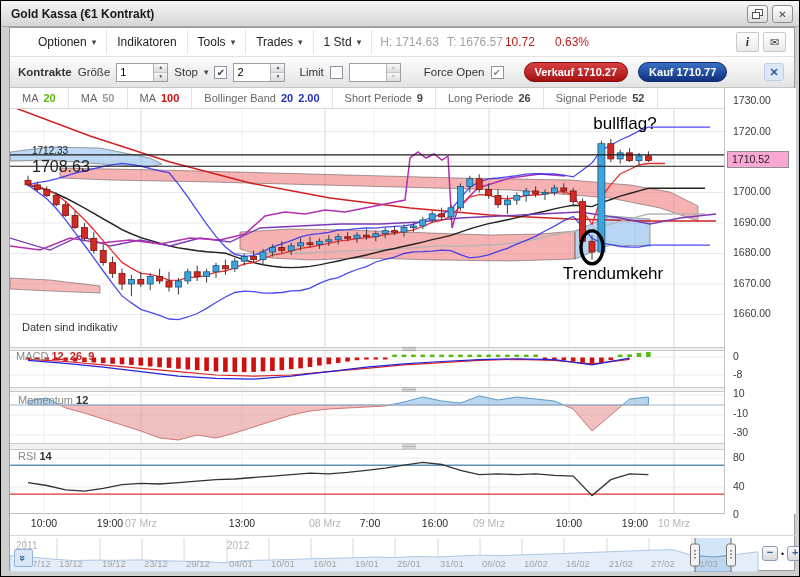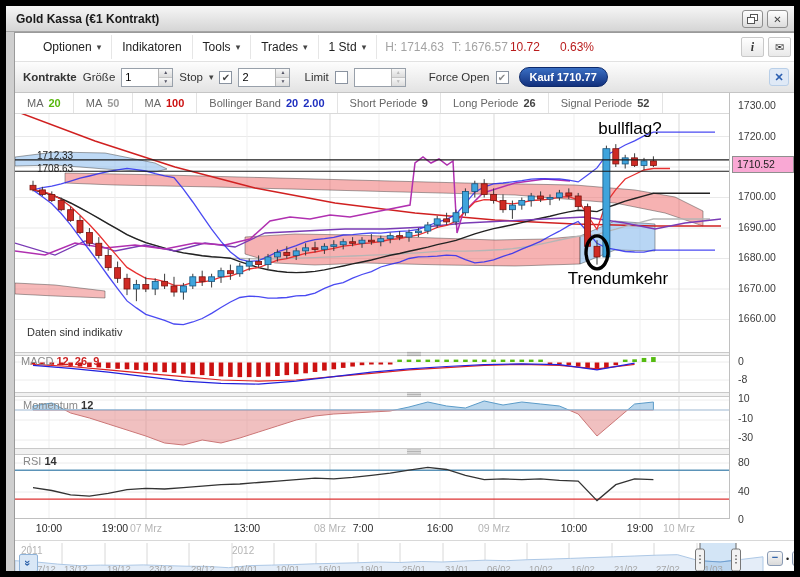--- a/index.html
+++ b/index.html
@@ -1,16 +1,16 @@
 <!DOCTYPE html>
 <html><head>
 <meta charset="utf-8">
 <style>
   html,body{margin:0;padding:0;background:#9a9a9a;font-family:"Liberation Sans",sans-serif;}
-  #window{position:relative;width:800px;height:577px;background:#cfcfcf;border:6px solid #000000;box-sizing:border-box;overflow:hidden;}
+  #window{position:relative;width:800px;height:577px;background:#cfcfcf;border:1px solid #000000;box-sizing:border-box;overflow:hidden;}
   
   #titlebar{position:absolute;left:0;top:0;width:100%;height:26px;background:linear-gradient(#f6f6f6,#d5d5d5);border-bottom:1px solid #a5a5a5;box-sizing:border-box;}
   #title{position:absolute;left:10px;top:6px;font-size:12px;font-weight:bold;color:#1a1a1a;}
   .winbtns{position:absolute;right:6px;top:4px;display:flex;gap:4px;}
   .winbtn{width:19px;height:16px;border:1px solid #8e8e8e;border-radius:3px;background:linear-gradient(#ffffff,#dcdcdc);display:flex;align-items:center;justify-content:center;font-size:10px;color:#444;cursor:default;}
   .rg{position:relative;width:11px;height:10px;display:inline-block;}
   .rg:before{content:"";position:absolute;right:0;top:0;width:6px;height:5px;border:1px solid #555;background:#fff;}
   .rg:after{content:"";position:absolute;left:0;bottom:0;width:6px;height:5px;border:1px solid #555;background:#fff;}
   
   #content{position:absolute;left:8px;top:26px;width:786px;height:544px;background:#fff;border:1px solid #9a9a9a;box-sizing:border-box;}
@@ -43,21 +43,21 @@
   #params-row{position:absolute;left:0;top:2px;width:714px;height:21px;background:#fff;border-bottom:1px solid #d9d9d9;display:flex;font-size:11px;color:#666;z-index:5;box-sizing:border-box;}
   .pgroup{display:flex;align-items:center;gap:5px;padding:0 12px;border-right:1px solid #e3e3e3;height:100%;}
   .pval{font-weight:bold;color:#444;}
   #chart-svg{position:absolute;left:0;top:2px;}
   #nav-svg{position:absolute;left:0;top:452px;}
   .overlabel{position:absolute;z-index:6;pointer-events:none;}
   #lbl-bullflag{left:535px;top:28px;width:160px;text-align:center;font-size:17px;color:#000;}
   #lbl-trend{left:520px;top:178px;width:166px;text-align:center;font-size:17px;color:#000;}
   #lbl-indicative{left:12px;top:235px;font-size:11px;color:#333;}
   #lbl-pl1{left:22px;top:59px;font-size:10px;color:#222;}
-  #lbl-pl2{left:22px;top:72px;font-size:10px;color:#222;}
+  #lbl-pl2{left:22px;top:72px;font-size:16px;color:#222;}
   .sublbl{font-size:11px;color:#888;}
   .sublbl b{color:#333;font-weight:bold;}
   #lbl-macd{left:6px;top:264px;}
   #lbl-macd .prm{color:#cc2222;font-weight:bold;}
   #lbl-mom{left:8px;top:308px;}
   #lbl-rsi{left:8px;top:364px;}
   
   #price-axis{position:absolute;left:714px;top:2px;width:71px;height:426px;border-left:1px solid #c0c0c0;background:#fff;}
   .yl{position:absolute;left:8px;font-size:10.5px;color:#3b3b3b;white-space:nowrap;}
   #cur-tag{position:absolute;left:2px;top:63px;width:56px;height:15px;line-height:15px;background:#f9a8d4;border:1px solid #8f8f8f;font-size:10.5px;padding-left:4px;color:#222;}
@@ -151,20 +151,21 @@
       <span class="chk"></span>
       <span class="spinbox dis">
           <input value="" style="">
           <span class="spinarr">
             <span>▲</span>
             <span>▼</span>
           </span>
         </span>
       <span style="margin-left:8px;padding-left:9px;">Force Open</span>
       <span class="chk" style="color:#888;">✔</span>
+      <button class="btn-sell">Verkauf 1710.27</button>
       <button class="btn-buy">Kauf 1710.77</button>
       <span class="panelx">✕</span>
     </div>
 
     <div id="chartwrap">
       <div id="params-row">
           <span class="pgroup">
             <span>MA</span>
             <span class="pval" style="color: rgb(88, 184, 14);">20</span>
           </span>
@@ -534,21 +535,21 @@
           <span class="yl" style="top: 392px;">40</span>
           <span class="yl" style="top: 420px;">0</span>
         </div>
 
       <div id="xaxis">
           <span class="xt" style="left: 34px;">10:00</span>
           <span class="xt" style="left: 100px;">19:00</span>
           <span class="xt xday" style="left: 131px; text-align: center;">07 Mrz</span>
           <span class="xt" style="left: 232px;">13:00</span>
           <span class="xt xday" style="left: 315px;">08 Mrz</span>
-          <span class="xt" style="left: 348px;">7:00</span>
+          <span class="xt" style="left: 360px;">7:00</span>
           <span class="xt" style="left: 425px;">16:00</span>
           <span class="xt xday" style="left: 479px;">09 Mrz</span>
           <span class="xt" style="left: 559px;">10:00</span>
           <span class="xt" style="left: 625px;">19:00</span>
           <span class="xt xday" style="left: 664px;">10 Mrz</span>
         </div>
       <div id="navline"></div>
 
       <svg id="nav-svg" width="760" height="34">
           <line x1="15" y1="0" x2="15" y2="34" stroke="#d8d8d8" stroke-width="1"></line>

